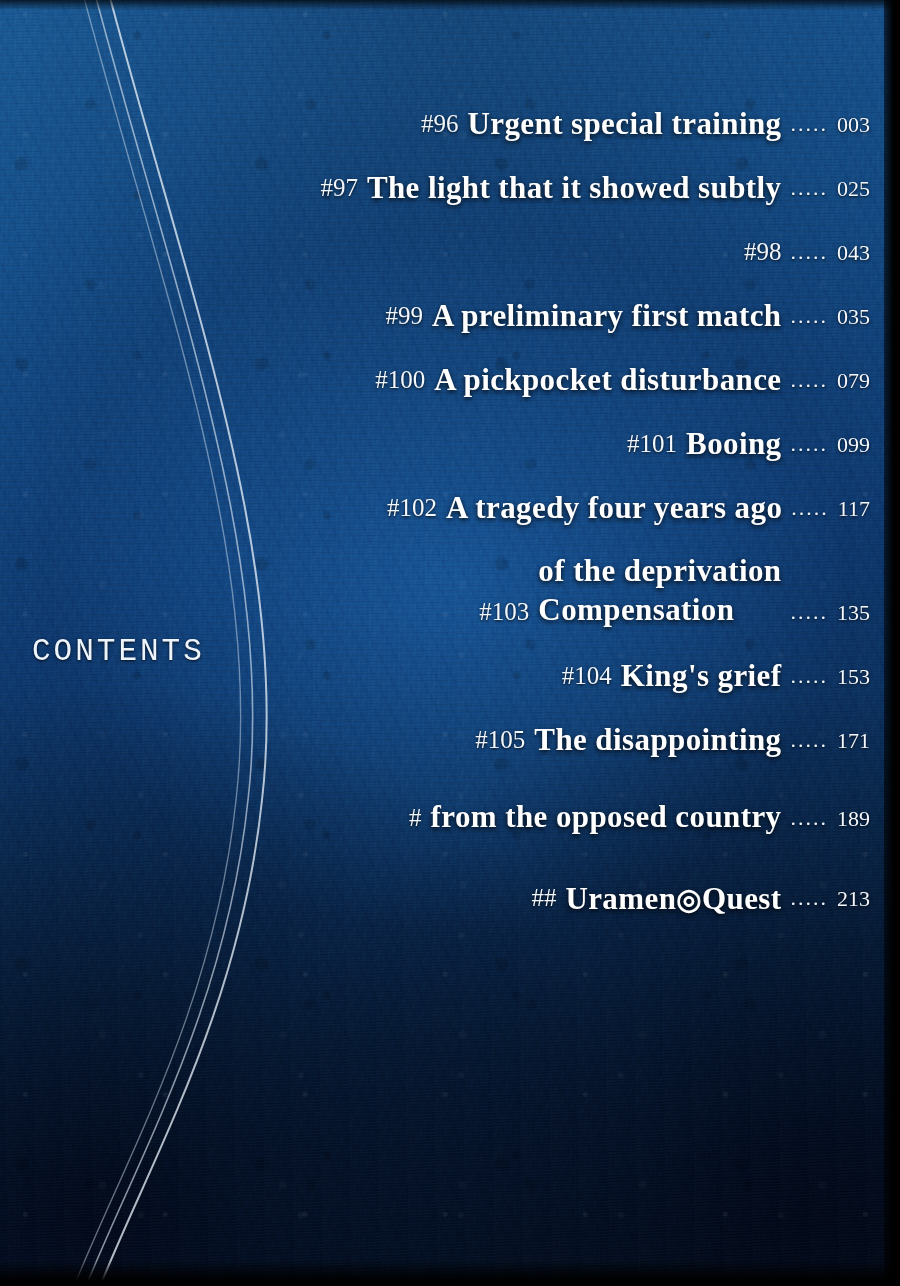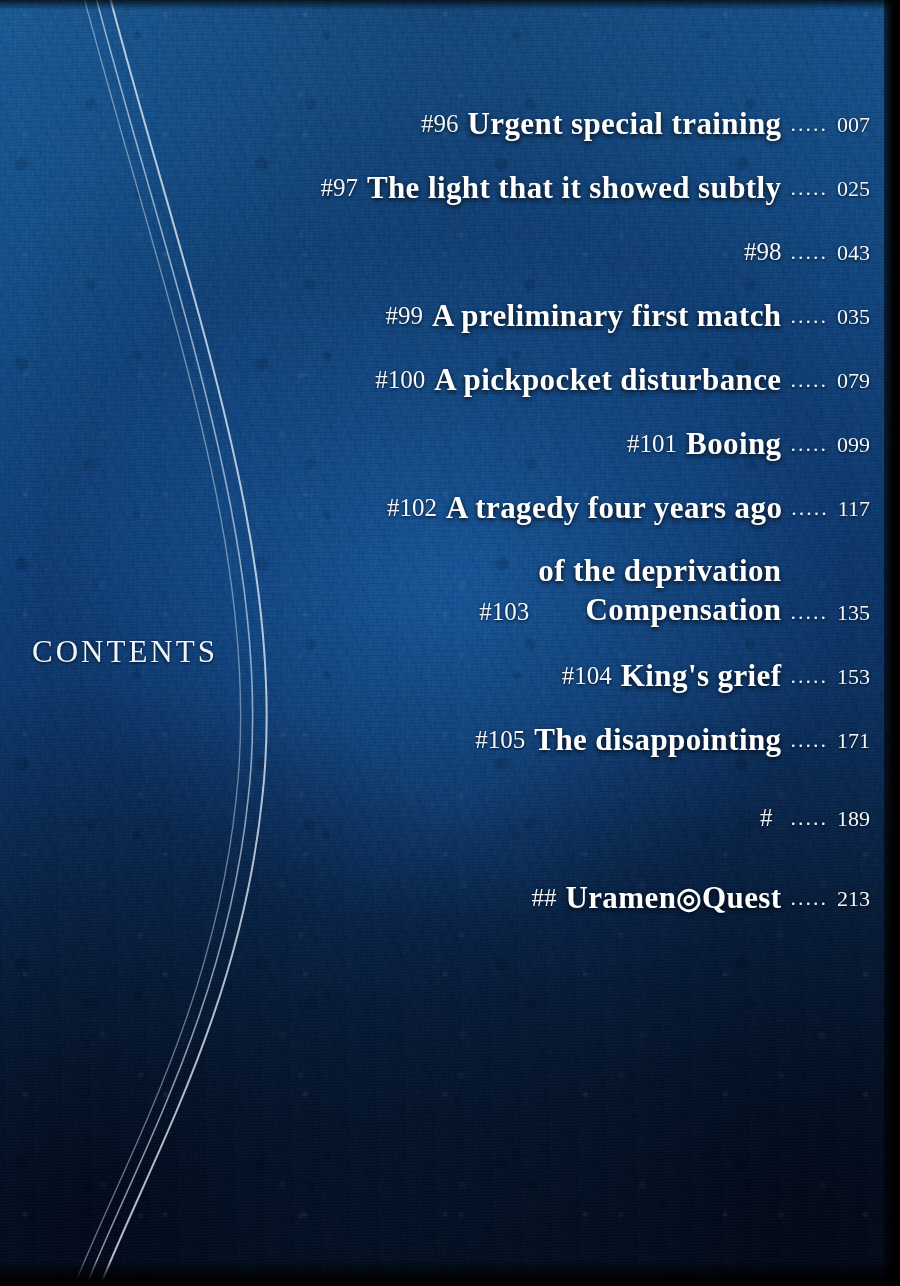--- a/index.html
+++ b/index.html
@@ -87,21 +87,21 @@
   }
 
   .contents-label {
     position: absolute;
     left: 32px;
     top: 634px;
     color: #eef4fb;
     font-size: 31px;
     letter-spacing: 3px;
     text-shadow: 0 1px 3px rgba(0,0,0,0.8);
-    font-family: Liberation Serif, serif;
+    font-family: Liberation Mono, monospace;
   }
 
   .toc {
     position: absolute;
     left: 250px;
     top: 104px;
     width: 620px;
   }
   .toc-row {
     display: flex;
@@ -123,21 +123,21 @@
     white-space: nowrap;
     margin-top: 6px;
   }
   .title {
     color: #ffffff;
     font-size: 31px;
     font-weight: bold;
     line-height: 1.15;
     letter-spacing: .4px;
     text-shadow: 0 2px 5px rgba(0,0,0,0.85);
-    text-align: right;
+    text-align: left;
   }
   .title.two-line {
     line-height: 1.25;
   }
   .dots {
     color: #eaf1f9;
     font-size: 22px;
     letter-spacing: 2px;
     padding-bottom: 5px;
     text-shadow: 0 1px 3px rgba(0,0,0,0.8);
@@ -172,21 +172,21 @@
 
   <div class="contents-label">CONTENTS</div>
 
   <div class="toc">
 
     <div class="toc-row">
       <div class="toc-inner">
         <span class="num">#96</span>
         <span class="title">Urgent special training</span>
         <span class="dots">.....</span>
-        <span class="page-no">007</span>
+        <span class="page-no">003</span>
       </div>
     </div>
 
     <div class="toc-row">
       <div class="toc-inner">
         <span class="num">#97</span>
         <span class="title">The light that it showed subtly</span>
         <span class="dots">.....</span>
         <span class="page-no">025</span>
       </div>
@@ -263,20 +263,21 @@
         <span class="title">The disappointing</span>
         <span class="dots">.....</span>
         <span class="page-no">171</span>
       </div>
     </div>
 
     <div class="toc-row" style="margin-top:40px">
       <div class="toc-inner">
         <span class="num">#</span>
         <span class="title two-line">
+          <span style="display:block">from the opposed country</span>
         </span>
         <span class="dots">.....</span>
         <span class="page-no">189</span>
       </div>
     </div>
 
     <div class="toc-row" style="margin-top:42px">
       <div class="toc-inner">
         <span class="num">##</span>
         <span class="title"><span>Uramen</span><span class="r-ring">◎</span><span>Quest</span></span>

